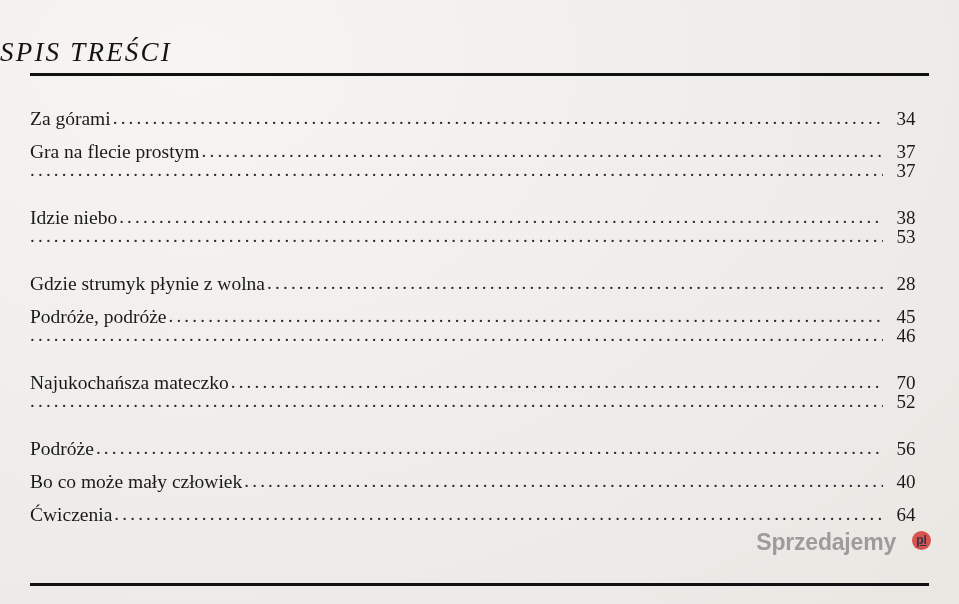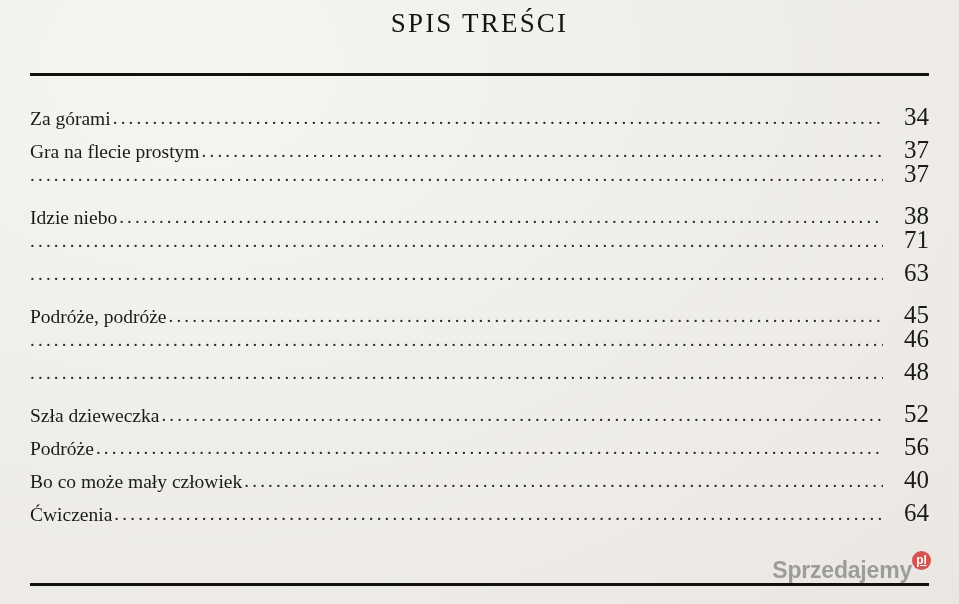--- a/index.html
+++ b/index.html
@@ -15,26 +15,26 @@
     overflow: hidden;
     position: relative;
   }
   .page {
     position: absolute;
     inset: 0;
     background:
       radial-gradient(ellipse at 20% 10%, #f7f5f2 0%, #efedea 55%, #eae7e3 100%);
   }
   .title {
-    text-align: center;
     font-size: 27px;
     letter-spacing: 2.2px;
     font-weight: 400;
-    padding-top: 8px;
+    padding-top: 37px;
     color: #141414;
+    font-style: italic;
   }
   .rule-top {
     position: absolute;
     left: 30px;
     right: 30px;
     top: 73px;
     height: 3px;
     background: #111;
   }
   .rule-bottom {
@@ -71,41 +71,41 @@
     flex: 1 1 auto;
     overflow: hidden;
     font-size: 19px;
     letter-spacing: 3.2px;
     color: #2a2a2a;
     transform: translateY(-1px);
     text-align: left;
   }
   .toc-row .page-num {
     flex: 0 0 46px;
-    text-align: right;
-    font-size: 25px;
+    text-align: center;
+    font-size: 19px;
   }
   .watermark {
     position: absolute;
     right: 28px;
-    bottom: 20px;
+    bottom: 48px;
     font-family: "Liberation Sans", sans-serif;
     font-size: 23px;
     font-weight: 700;
     color: #8f8f8f;
     letter-spacing: -0.2px;
     display: flex;
-    align-items: flex-start;
-    gap: 0;
+    align-items: flex-end;
+    gap: 16px;
     opacity: 0.85;
   }
   .watermark .pl {
     display: inline-block;
     background: #d33a36;
-    color: #ffffff;
+    color: #0f172a;
     font-size: 12px;
     font-weight: 700;
     border-radius: 50%;
     width: 19px;
     height: 19px;
     line-height: 19px;
     text-align: center;
     transform: translateY(-6px);
     text-decoration: underline;
   }
@@ -134,41 +134,42 @@
         <span class="dots">........................................................................................................................................................</span>
         <span class="page-num">37</span>
       </div>
       <div class="toc-row">
         <span class="label">Idzie niebo</span>
         <span class="dots">........................................................................................................................................................</span>
         <span class="page-num">38</span>
       </div>
       <div class="toc-row">
         <span class="dots">........................................................................................................................................................</span>
-        <span class="page-num">71</span>
+        <span class="page-num">53</span>
       </div>
       <div class="toc-row">
+        <span class="label">Gdzie strumyk płynie z wolna</span>
         <span class="dots">........................................................................................................................................................</span>
-        <span class="page-num">63</span>
+        <span class="page-num">28</span>
       </div>
       <div class="toc-row">
         <span class="label">Podróże, podróże</span>
         <span class="dots">........................................................................................................................................................</span>
         <span class="page-num">45</span>
       </div>
       <div class="toc-row">
         <span class="dots">........................................................................................................................................................</span>
         <span class="page-num">46</span>
       </div>
       <div class="toc-row">
+        <span class="label">Najukochańsza mateczko</span>
         <span class="dots">........................................................................................................................................................</span>
-        <span class="page-num">48</span>
+        <span class="page-num">70</span>
       </div>
       <div class="toc-row">
-        <span class="label">Szła dzieweczka</span>
         <span class="dots">........................................................................................................................................................</span>
         <span class="page-num">52</span>
       </div>
       <div class="toc-row">
         <span class="label">Podróże</span>
         <span class="dots">........................................................................................................................................................</span>
         <span class="page-num">56</span>
       </div>
       <div class="toc-row">
         <span class="label">Bo co może mały człowiek</span>

